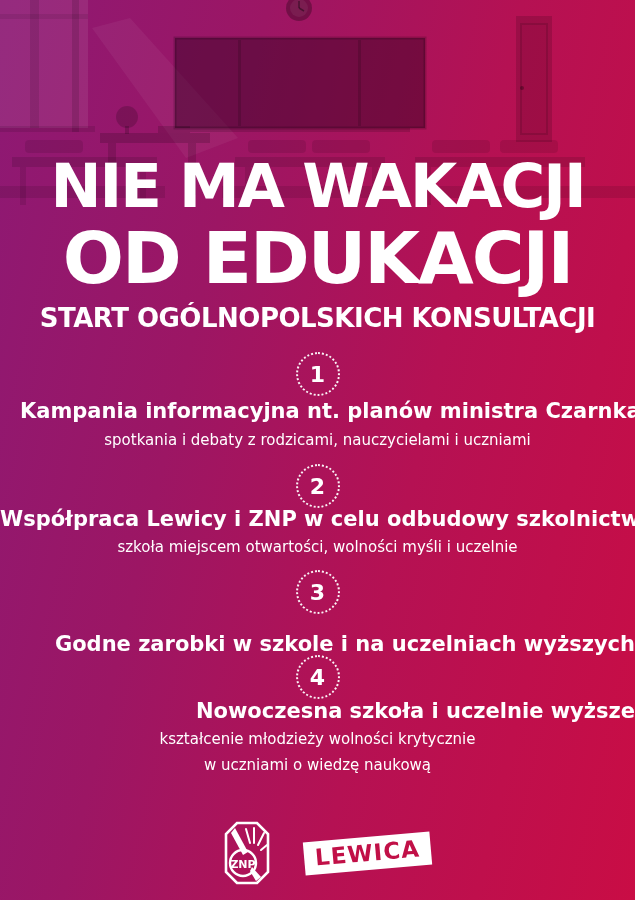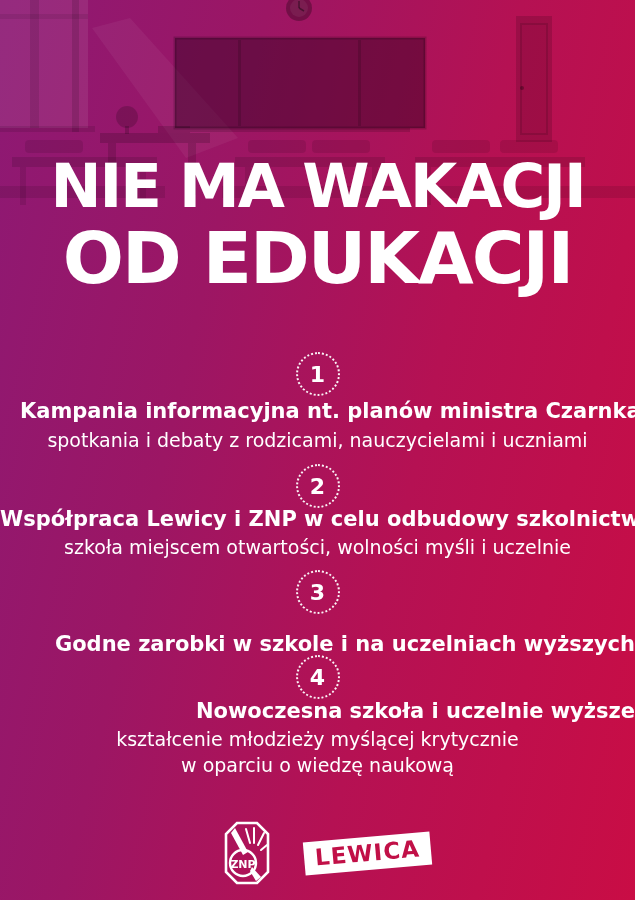--- a/index.html
+++ b/index.html
@@ -23,21 +23,21 @@
     position:absolute; left:50%; transform:translateX(-50%);
     width:40px; height:40px;
     border:2px dotted rgba(255,255,255,0.95);
     border-radius:50%;
     display:flex; align-items:center; justify-content:center;
     font-size:22px; font-weight:bold; color:#fff;
   }
   .c1 { top:352px; } .c2 { top:464px; } .c3 { top:570px; } .c4 { top:655px; }
 
   .pt-bold { font-weight:bold; font-size:21px; line-height:27px; }
-  .pt-reg  { font-weight:normal; font-size:19px; line-height:26px; }
+  .pt-reg  { font-weight:normal; font-size:15px; line-height:26px; }
   .p1t { top:398px;margin-left:20px; } .p1s { top:427px; }
   .p2t { top:506px; } .p2s { top:534px; }
   .p3t { top:631px;text-align:right; }
   .p4t { top:698px;text-align:right; } .p4s1 { top:726px; } .p4s2 { top:752px; }
 
   .logos {
     position:absolute; top:818px; left:0; right:0; height:70px;
     display:flex; align-items:center; justify-content:center; gap:34px;
     transform:translateX(10px);
   }
@@ -114,20 +114,21 @@
       <rect x="425" y="167" width="6" height="38" opacity="0.10"></rect>
       <rect x="570" y="167" width="6" height="38" opacity="0.10"></rect>
       <rect x="-10" y="186" width="175" height="12" opacity="0.10"></rect>
       <rect x="222" y="186" width="175" height="12" opacity="0.10"></rect>
       <rect x="438" y="186" width="200" height="12" opacity="0.10"></rect>
     </g>
   </svg>
 
   <div class="abs title-line1">NIE MA WAKACJI</div>
   <div class="abs title-line2">OD EDUKACJI</div>
+  <div class="abs subtitle">START OGÓLNOPOLSKICH KONSULTACJI</div>
 
   <div class="num-circle c1">
     <span>1</span>
   </div>
   <div class="abs pt-bold p1t">Kampania informacyjna nt. planów ministra Czarnka</div>
   <div class="abs pt-reg p1s">spotkania i debaty z rodzicami, nauczycielami i uczniami</div>
 
   <div class="num-circle c2">
     <span>2</span>
   </div>
@@ -136,22 +137,22 @@
 
   <div class="num-circle c3">
     <span>3</span>
   </div>
   <div class="abs pt-bold p3t">Godne zarobki w szkole i na uczelniach wyższych</div>
 
   <div class="num-circle c4">
     <span>4</span>
   </div>
   <div class="abs pt-bold p4t">Nowoczesna szkoła i uczelnie wyższe</div>
-  <div class="abs pt-reg p4s1">kształcenie młodzieży myślącej krytycznie</div>
-  <div class="abs pt-reg p4s2">w oparciu o wiedzę naukową</div>
+  <div class="abs pt-reg p4s1">kształcenie młodzieży wolności krytycznie</div>
+  <div class="abs pt-reg p4s2">w uczniami o wiedzę naukową</div>
 
   <div class="logos">
     <svg class="znp-logo" viewBox="0 0 46 64" aria-hidden="false">
 
       <path d="M13 2 H33 L44 13 V51 L33 62 H13 L2 51 V13 Z" fill="none" stroke="#ffffff" stroke-width="2.6"></path>
 
       <path d="M11 7 L24 31 L19 34 L7 12 Z" fill="#ffffff"></path>
 
       <g stroke="#ffffff" stroke-width="2" stroke-linecap="round">
         <line x1="30" y1="22" x2="30" y2="7"></line>

